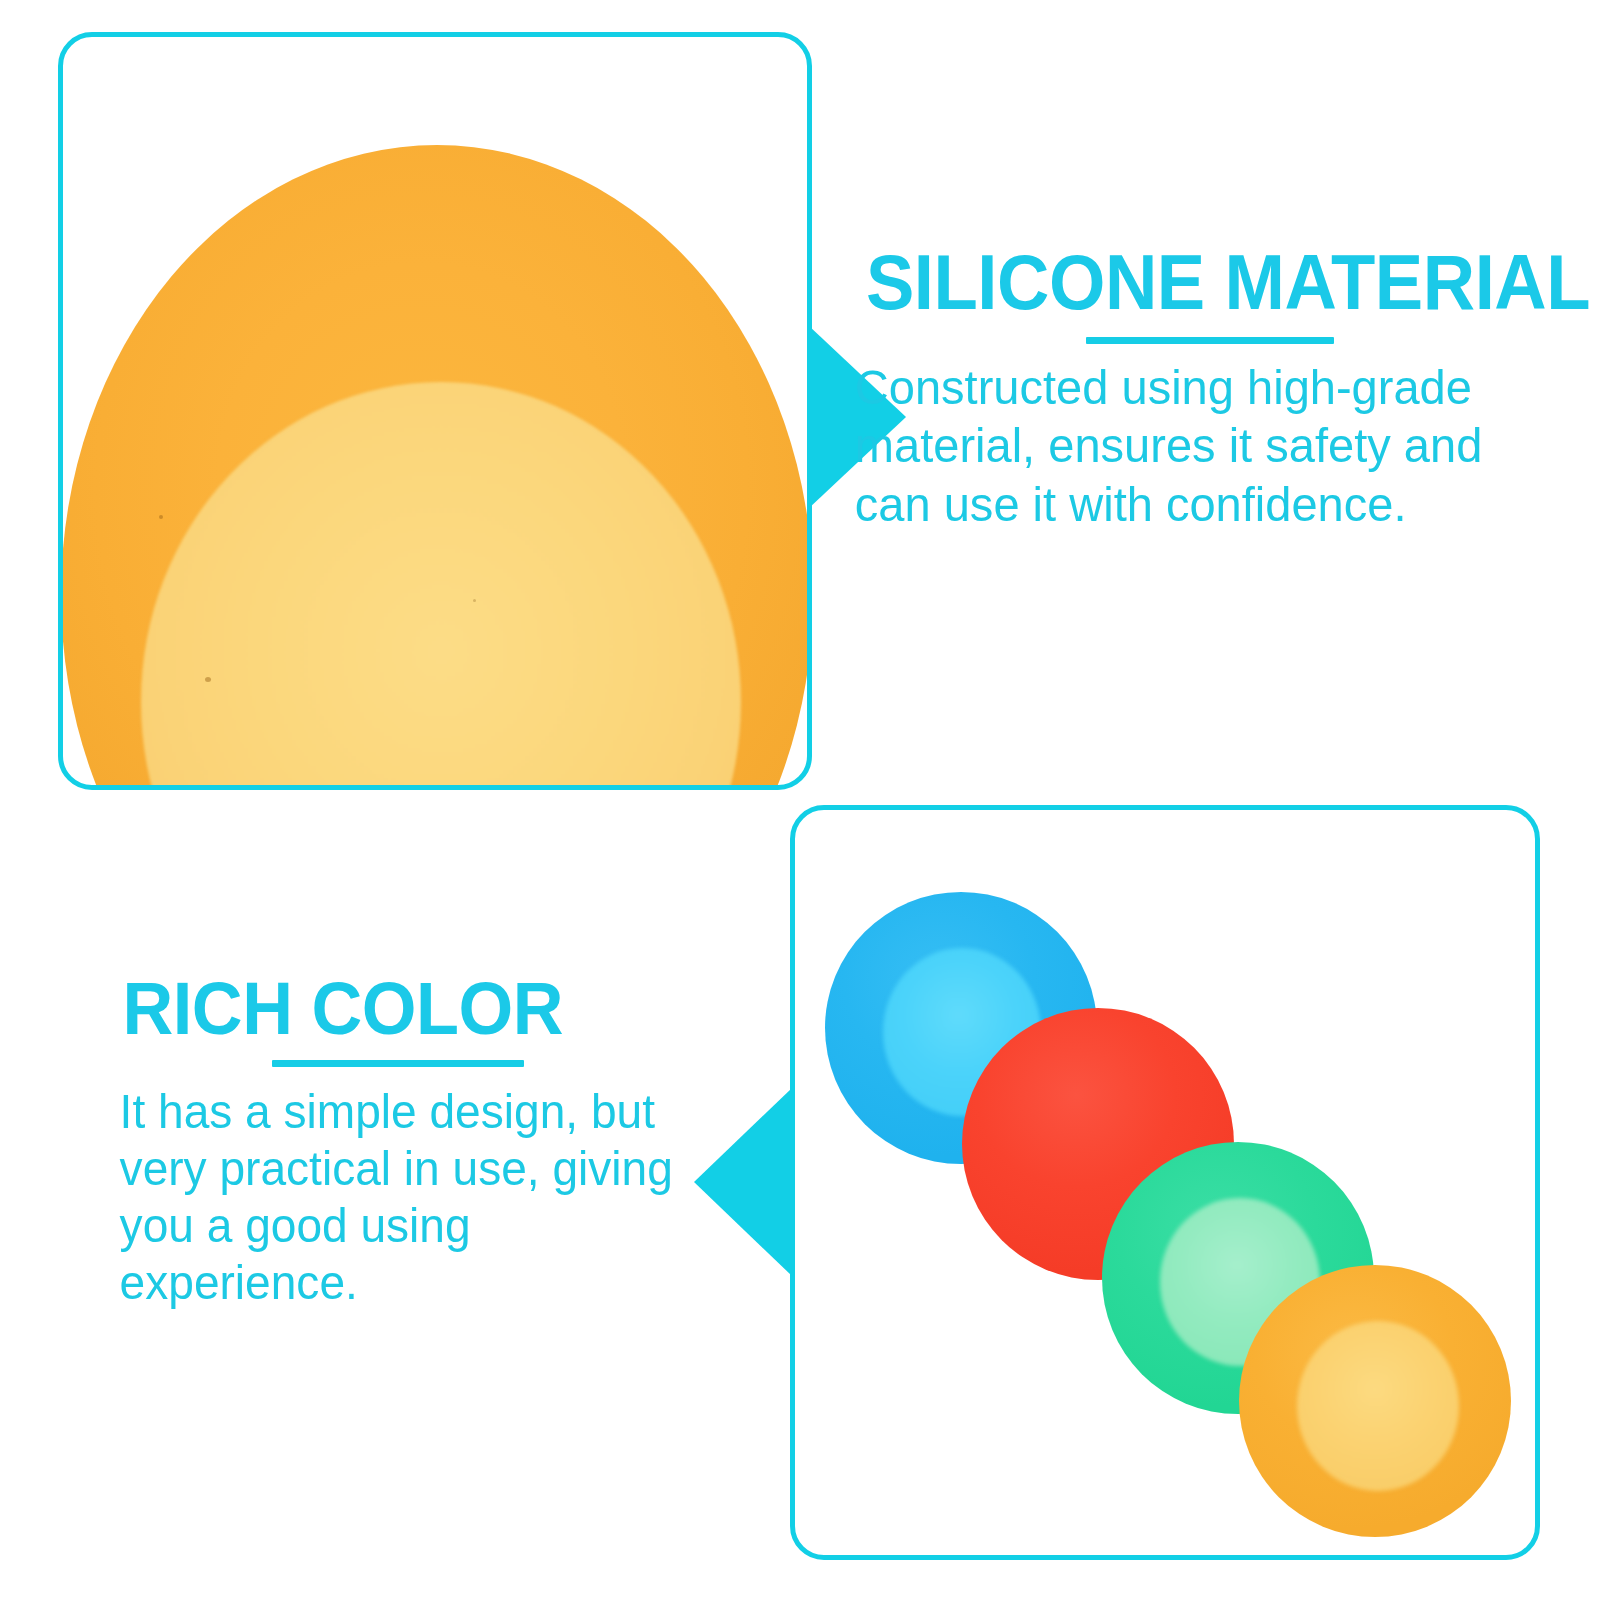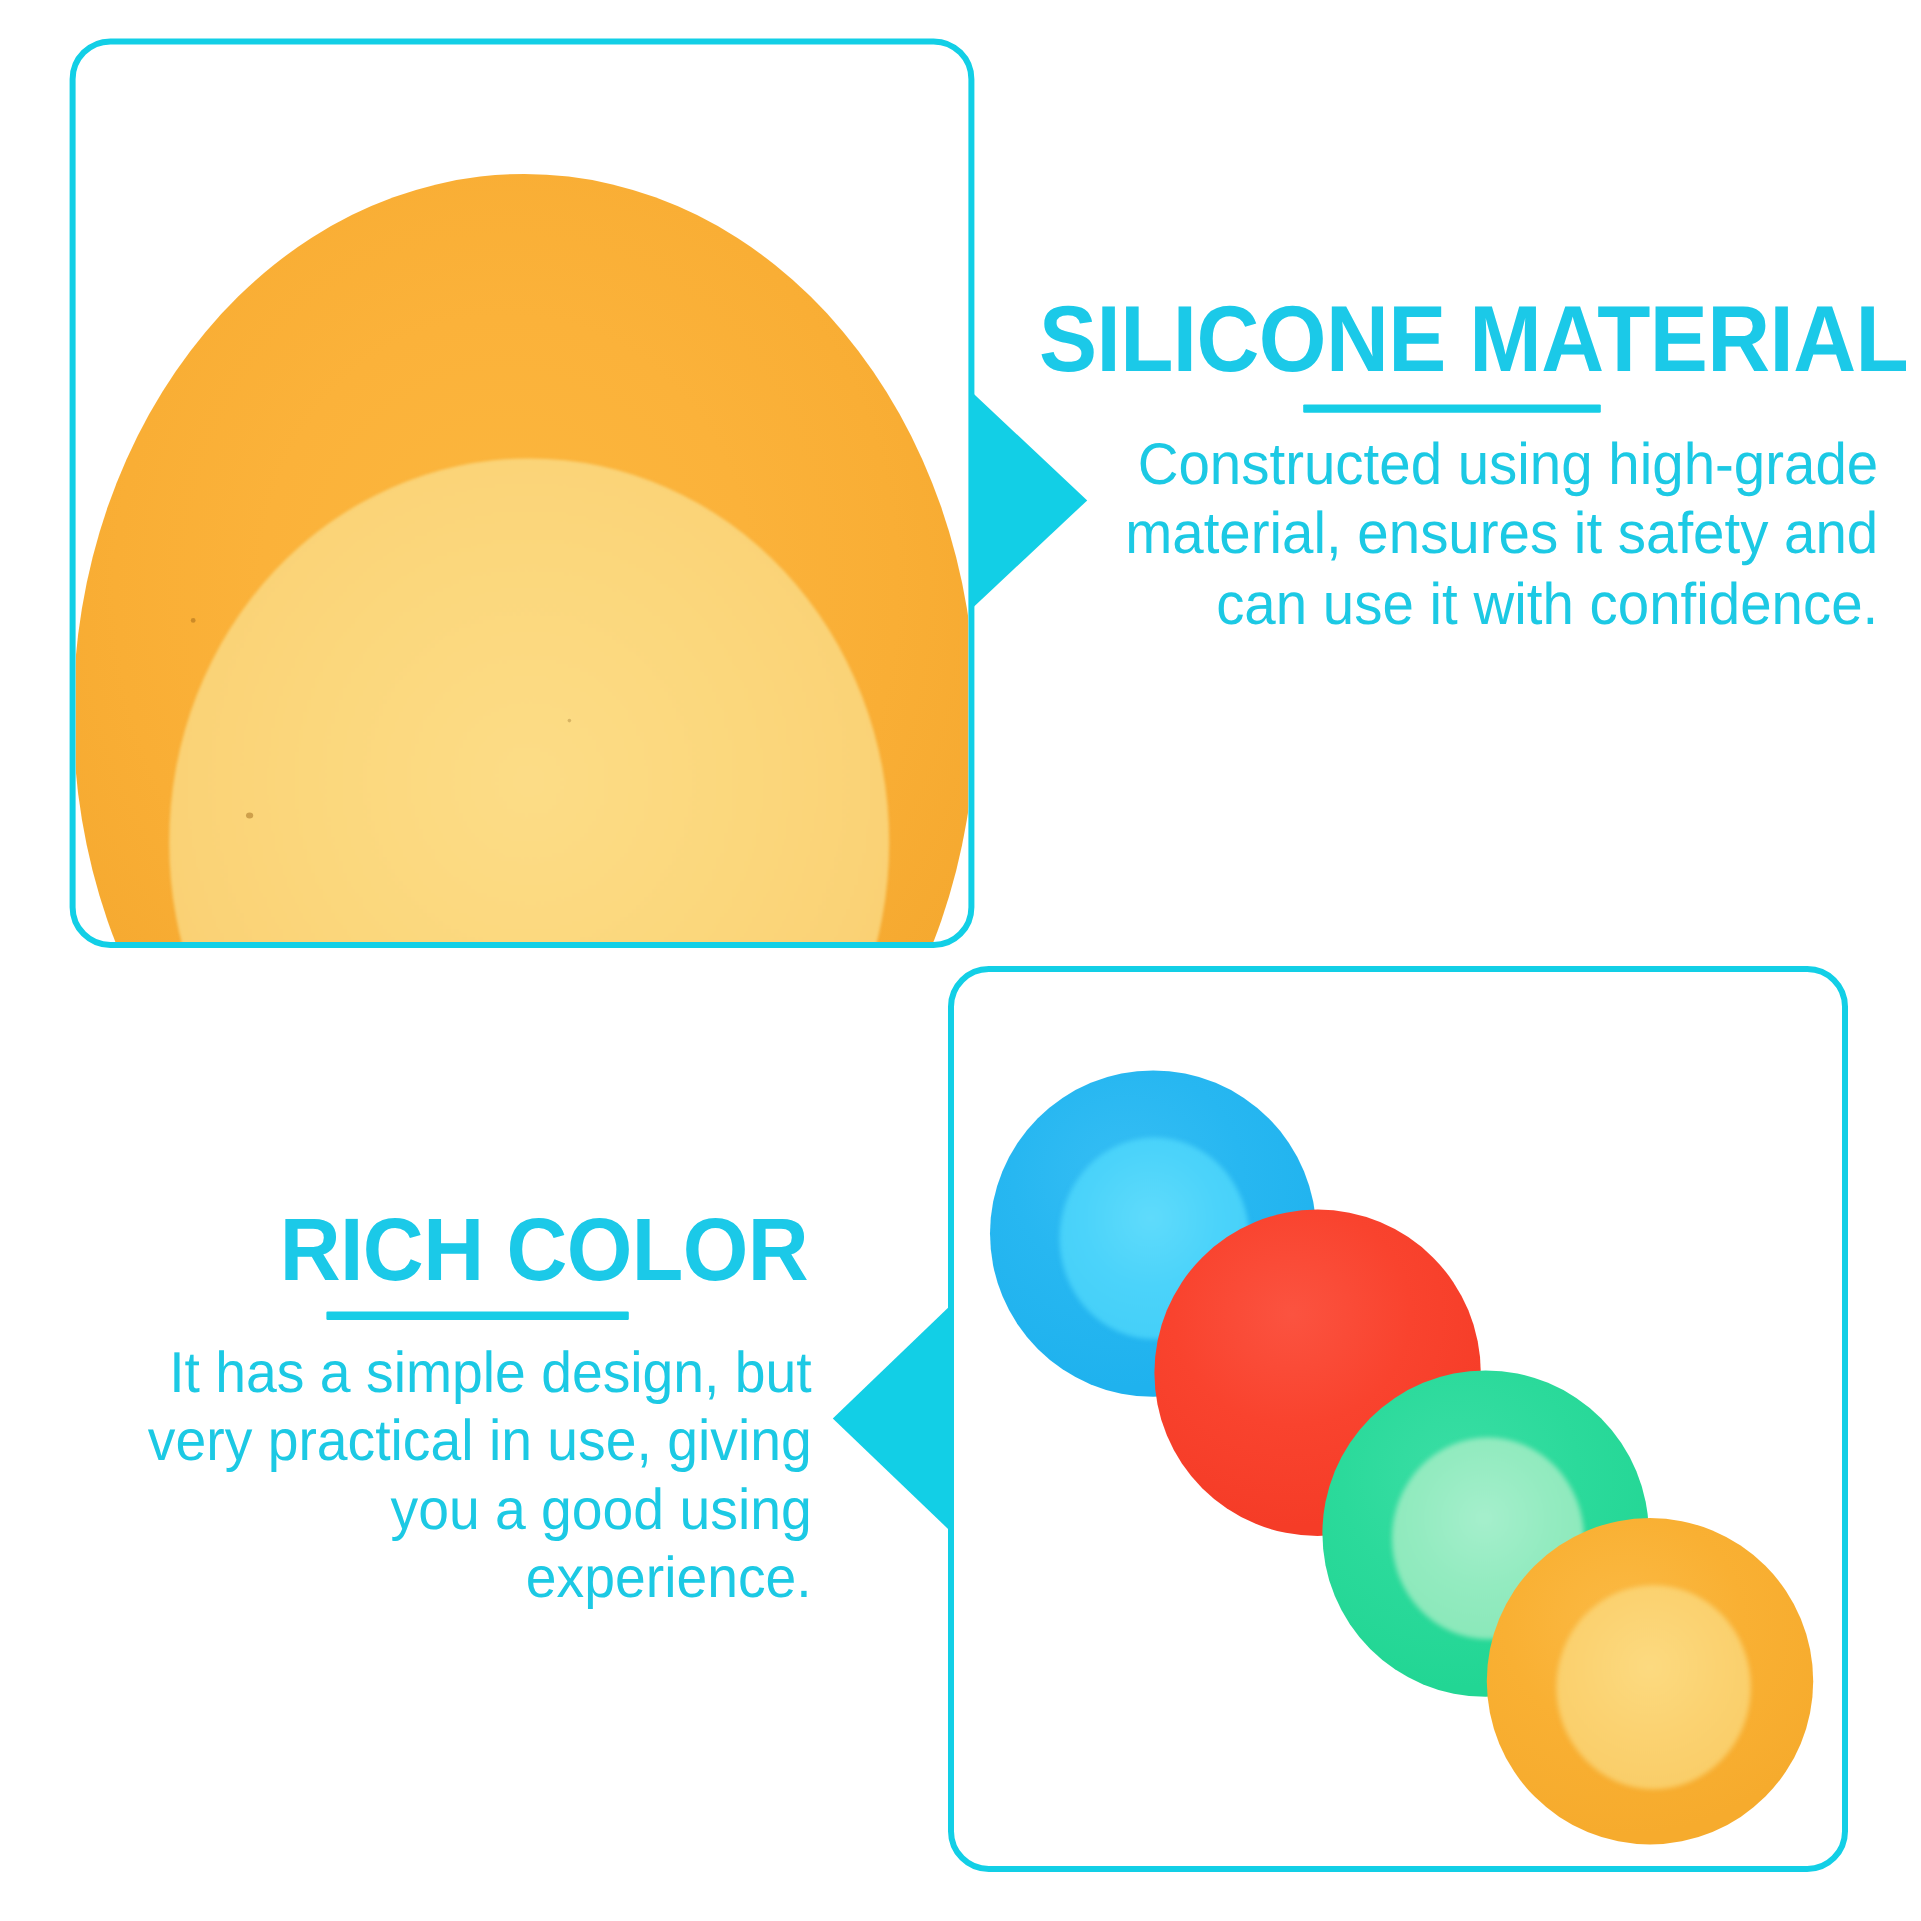--- a/index.html
+++ b/index.html
@@ -108,31 +108,31 @@
     left: 694px;
     top: 1088px;
     border-top: 94px solid transparent;
     border-bottom: 94px solid transparent;
     border-right: 98px solid #12CFE6;
   }
 
   
   .text-block {
     position: absolute;
-    text-align: right;
+    text-align: left;
     color: #17C9E3;
   }
   #text-silicone {
     left: 840px;
     top: 243px;
     width: 740px;
   }
   #text-color {
     left: 108px;
-    top: 1005px;
+    top: 972px;
     width: 580px;
   }
   .heading {
     font-family: "Liberation Sans", sans-serif;
     font-weight: 700;
     color: #1BC9E8;
     letter-spacing: -0.5px;
     line-height: 1.0;
     white-space: nowrap;
     margin: 0;

